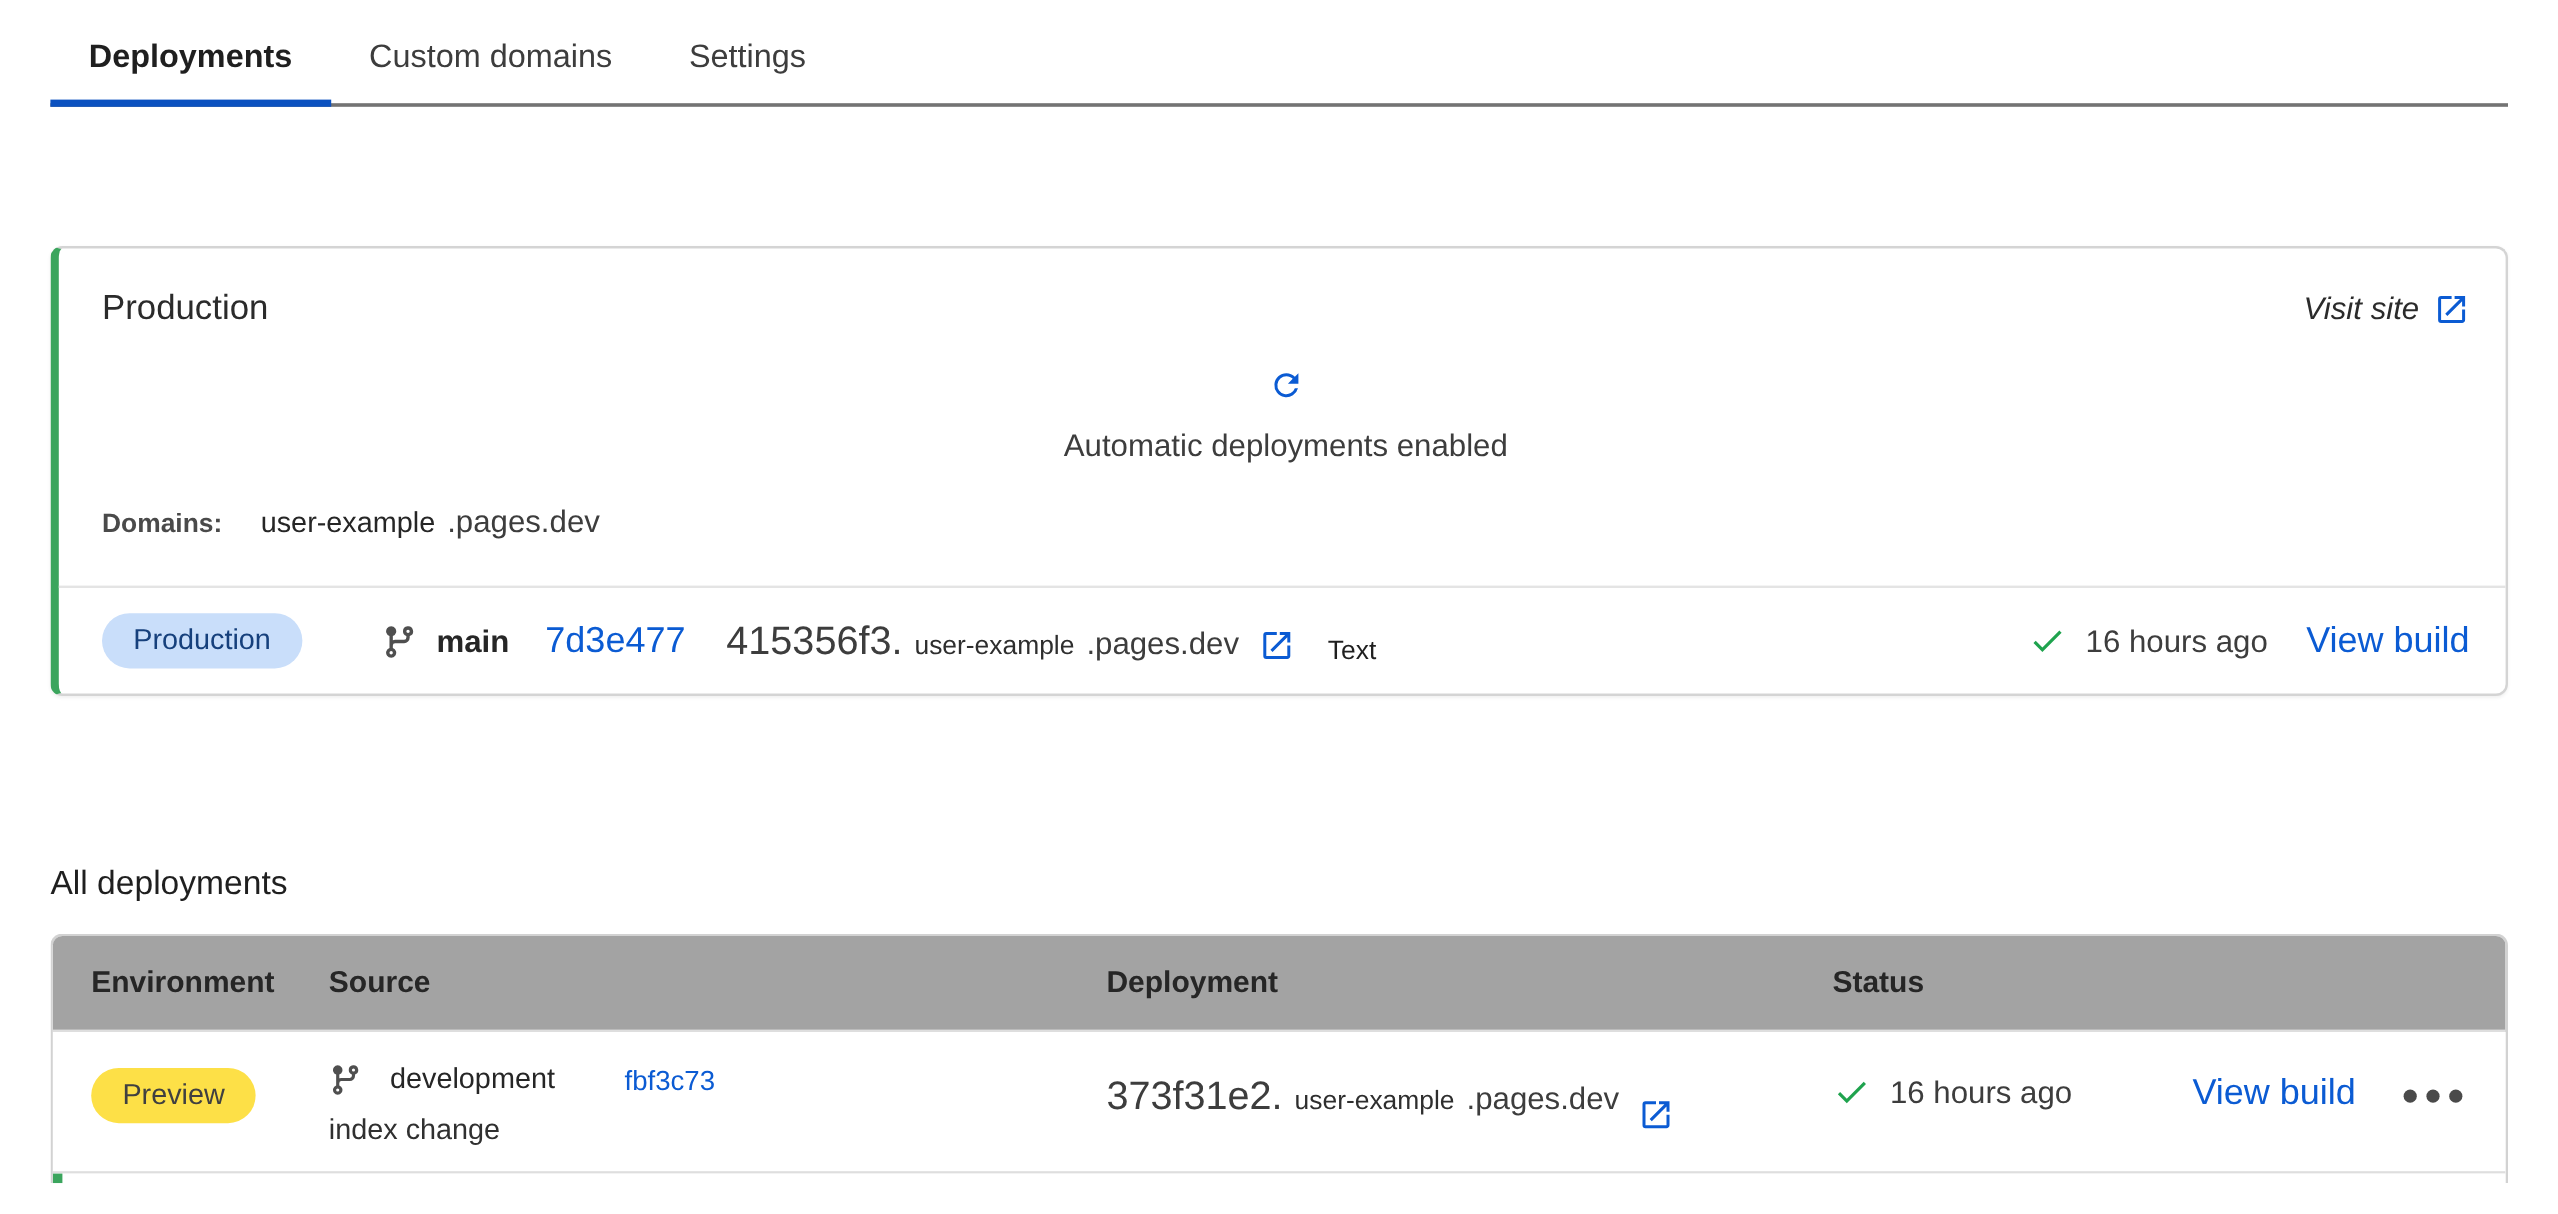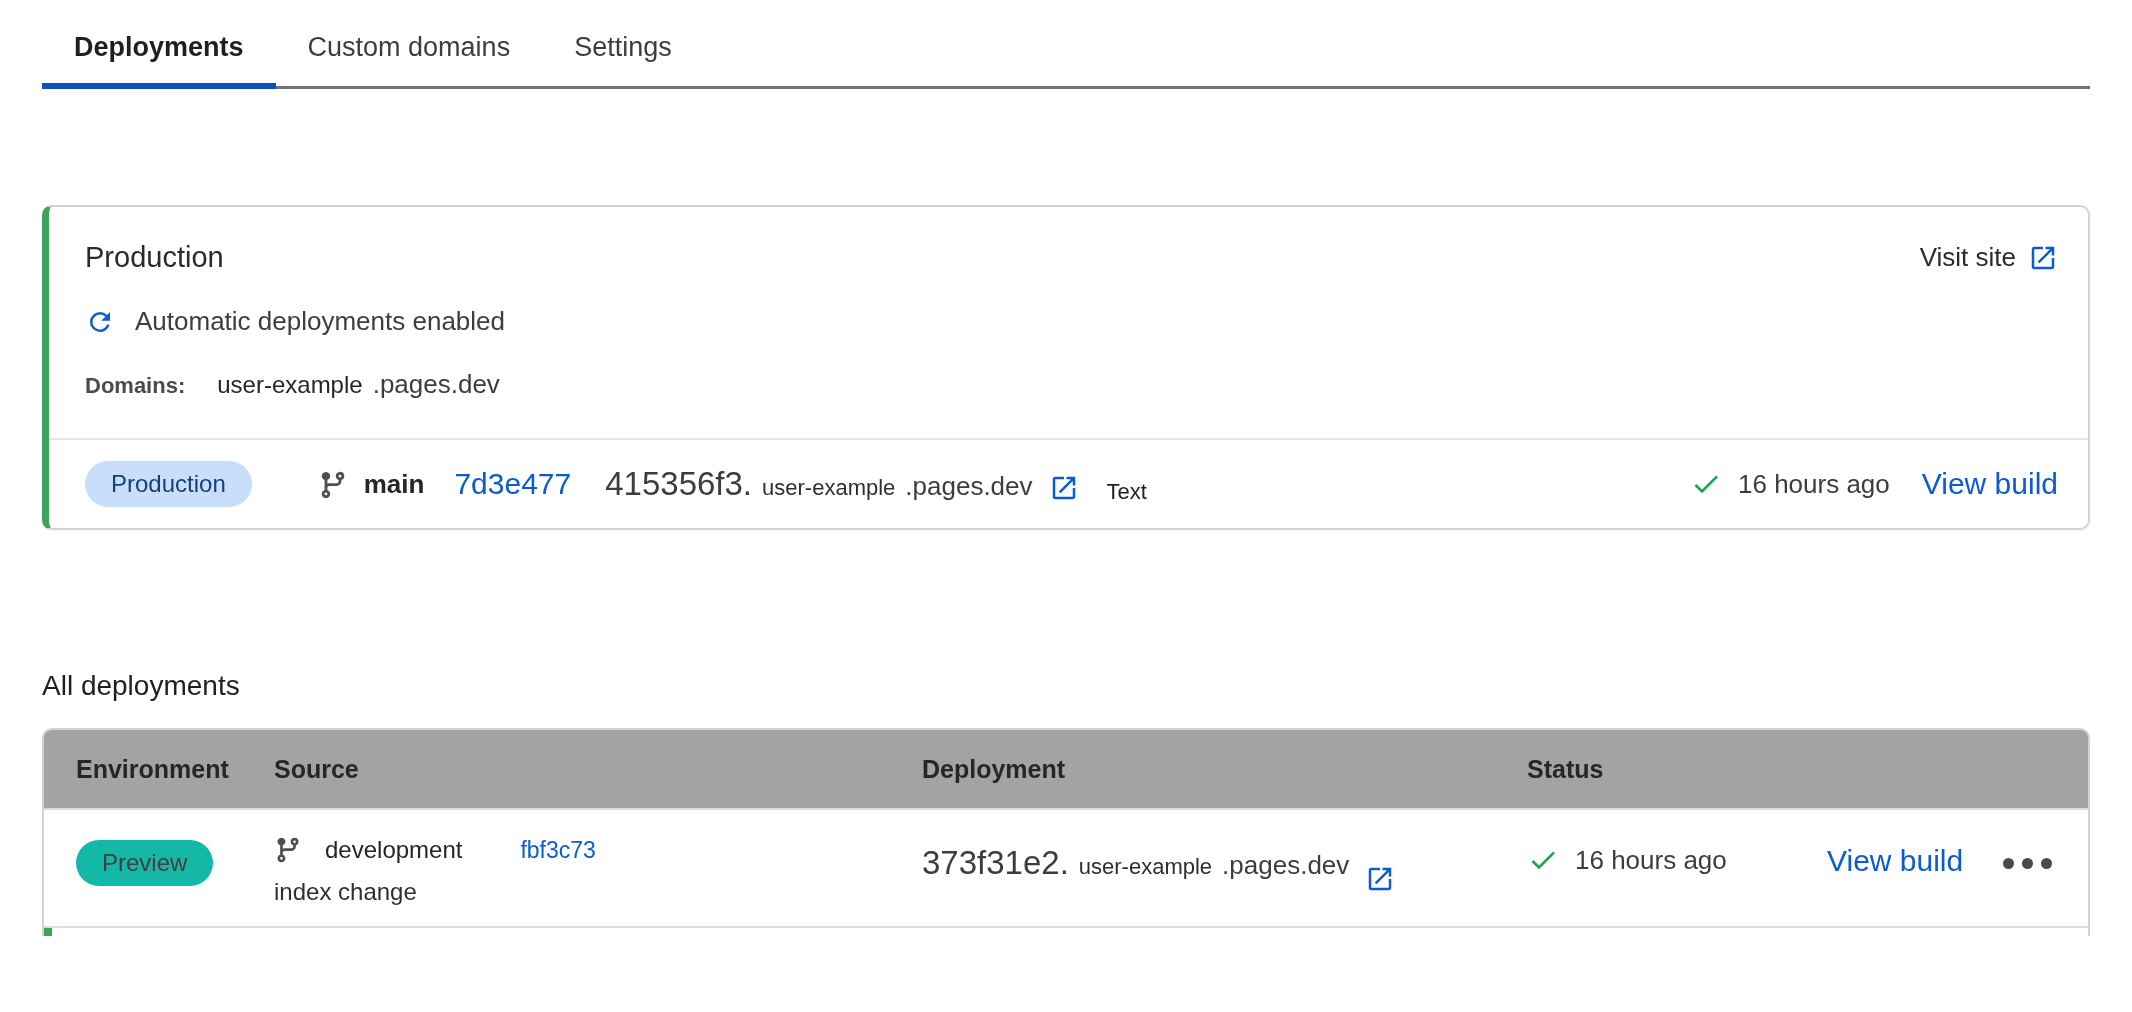--- a/index.html
+++ b/index.html
@@ -45,25 +45,26 @@
     display: flex;
     justify-content: space-between;
     align-items: center;
     padding: 34px 30px 0 36px;
   }
   .prod-title { font-size: 29px; font-weight: 500; color: #2b2b2b; }
   .visit-site {
     display: flex; align-items: center; gap: 12px;
     font-size: 26px; font-weight: 500; color: #2b2b2b;
     cursor: pointer;
+    font-style: italic;
   }
   .auto-row {
     display: flex; align-items: center; gap: 20px;
     padding: 32px 30px 0 36px;
-    font-size: 26px; color: #3d3d3d;
+    font-size: 26px; color: #3d3d3d; flex-direction: column;
   }
   .domains-row {
     display: flex; align-items: baseline;
     padding: 32px 30px 38px 36px;
   }
   .domains-label { font-size: 22px; font-weight: 700; color: #4a4a4a; }
   .domains-name  { font-size: 24px; color: #262626; margin-left: 32px; }
   .domains-suffix{ font-size: 26px; color: #3d3d3d; margin-left: 10px; }
   .card-divider { height: 2px; background: #e4e4e4; }
 
@@ -73,21 +74,21 @@
     padding: 0 30px 0 36px;
   }
   .badge {
     display: inline-block;
     border-radius: 28px;
     padding: 9px 26px;
     font-size: 24px;
     white-space: nowrap;
   }
   .badge.production { background: #c9defa; color: #16407c; }
-  .badge.preview    { background: #14b8a6; color: #404040; }
+  .badge.preview    { background: #fde047; color: #404040; }
 
   .branch-group { display: flex; align-items: flex-end; gap: 16px; margin-left: 66px; }
   .branch-name  { font-size: 26px; font-weight: 700; color: #262626; }
   .link {
     color: #0b5bd3; font-size: 30px; text-decoration: none; cursor: pointer;
     white-space: nowrap;
   }
   .commit-link { margin-left: 30px; }
   .deploy-url { display: flex; align-items: baseline; margin-left: 34px; }
   .deploy-hash   { font-size: 33px; color: #3d3d3d; }

